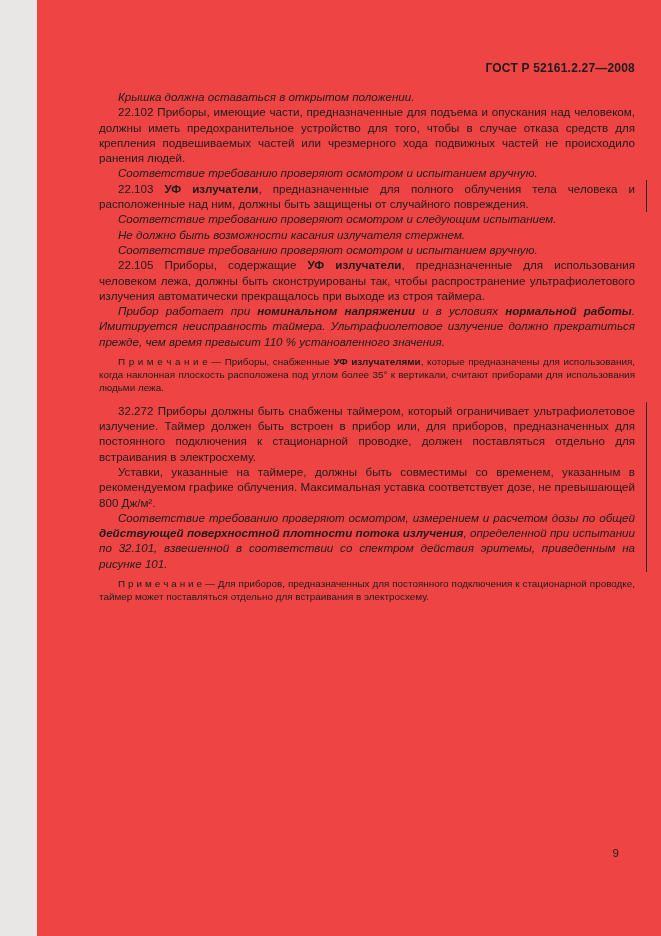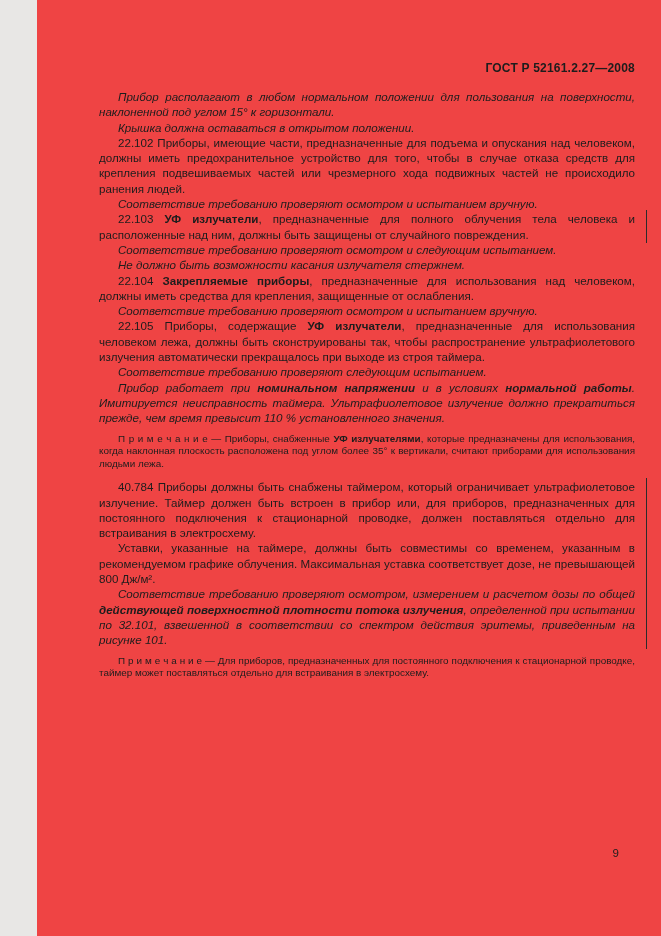--- a/index.html
+++ b/index.html
@@ -53,33 +53,30 @@
     font-size:11.5px;
   }
 </style>
 </head>
 <body>
 
 <div class="page" style="background: #ef4444; color: rgb(29, 29, 29); margin-left: 37px;">
   <div class="doc-header">ГОСТ Р 52161.2.27—2008</div>
 
   <div class="doc-body">
-      <p class="italic"><span>Прибор располагают в любом нормальном положении для пользования на поверхности, наклоненной под углом 15° к горизонтали.</span></p>
       <p class="italic"><span>Крышка должна оставаться в открытом положении.</span></p>
       <p class="plain"><span>22.102  Приборы, имеющие части, предназначенные для подъема и опускания над человеком, должны иметь предохранительное устройство для того, чтобы в случае отказа средств для крепления подвешиваемых частей или чрезмерного хода подвижных частей не происходило ранения людей.</span></p>
       <p class="italic"><span>Соответствие требованию проверяют осмотром и испытанием вручную.</span></p>
       <p class="plain bar"><span>22.103  </span><span class="b">УФ излучатели</span><span>, предназначенные для полного облучения тела человека и расположенные над ним, должны быть защищены от случайного повреждения.</span></p>
       <p class="italic"><span>Соответствие требованию проверяют осмотром и следующим испытанием.</span></p>
       <p class="italic"><span>Не должно быть возможности касания излучателя стержнем.</span></p>
-      <p class="plain"><span>22.104  </span><span class="b">Закрепляемые приборы</span><span>, предназначенные для использования над человеком, должны иметь средства для крепления, защищенные от ослабления.</span></p>
       <p class="italic"><span>Соответствие требованию проверяют осмотром и испытанием вручную.</span></p>
       <p class="plain"><span>22.105  Приборы, содержащие </span><span class="b">УФ излучатели</span><span>, предназначенные для использования человеком лежа, должны быть сконструированы так, чтобы распространение ультрафиолетового излучения автоматически прекращалось при выходе из строя таймера.</span></p>
-      <p class="italic"><span>Соответствие требованию проверяют следующим испытанием.</span></p>
       <p class="italic"><span>Прибор работает при </span><span class="b">номинальном напряжении</span><span> и в условиях </span><span class="b">нормальной работы</span><span>. Имитируется неисправность таймера. Ультрафиолетовое излучение должно прекратиться прежде, чем время превысит 110 % установленного значения.</span></p>
       <p class="note"><span>П р и м е ч а н и е — Приборы, снабженные </span><span class="b">УФ излучателями</span><span>, которые предназначены для использования, когда наклонная плоскость расположена под углом более 35° к вертикали, считают приборами для использования людьми лежа.</span></p>
-      <p class="plain bar"><span>40.784  Приборы должны быть снабжены таймером, который ограничивает ультрафиолетовое излучение. Таймер должен быть встроен в прибор или, для приборов, предназначенных для постоянного подключения к стационарной проводке, должен поставляться отдельно для встраивания в электросхему.</span></p>
+      <p class="plain bar"><span>32.272  Приборы должны быть снабжены таймером, который ограничивает ультрафиолетовое излучение. Таймер должен быть встроен в прибор или, для приборов, предназначенных для постоянного подключения к стационарной проводке, должен поставляться отдельно для встраивания в электросхему.</span></p>
       <p class="plain bar"><span>Уставки, указанные на таймере, должны быть совместимы со временем, указанным в рекомендуемом графике облучения. Максимальная уставка соответствует дозе, не превышающей 800 Дж/м².</span></p>
       <p class="italic bar"><span>Соответствие требованию проверяют осмотром, измерением и расчетом дозы по общей </span><span class="b">действующей поверхностной плотности потока излучения</span><span>, определенной при испытании по 32.101, взвешенной в соответствии со спектром действия эритемы, приведенным на рисунке 101.</span></p>
       <p class="note"><span>П р и м е ч а н и е — Для приборов, предназначенных для постоянного подключения к стационарной проводке, таймер может поставляться отдельно для встраивания в электросхему.</span></p>
     </div>
 
   <div class="page-number">9</div>
 </div>
 
 </body></html>

